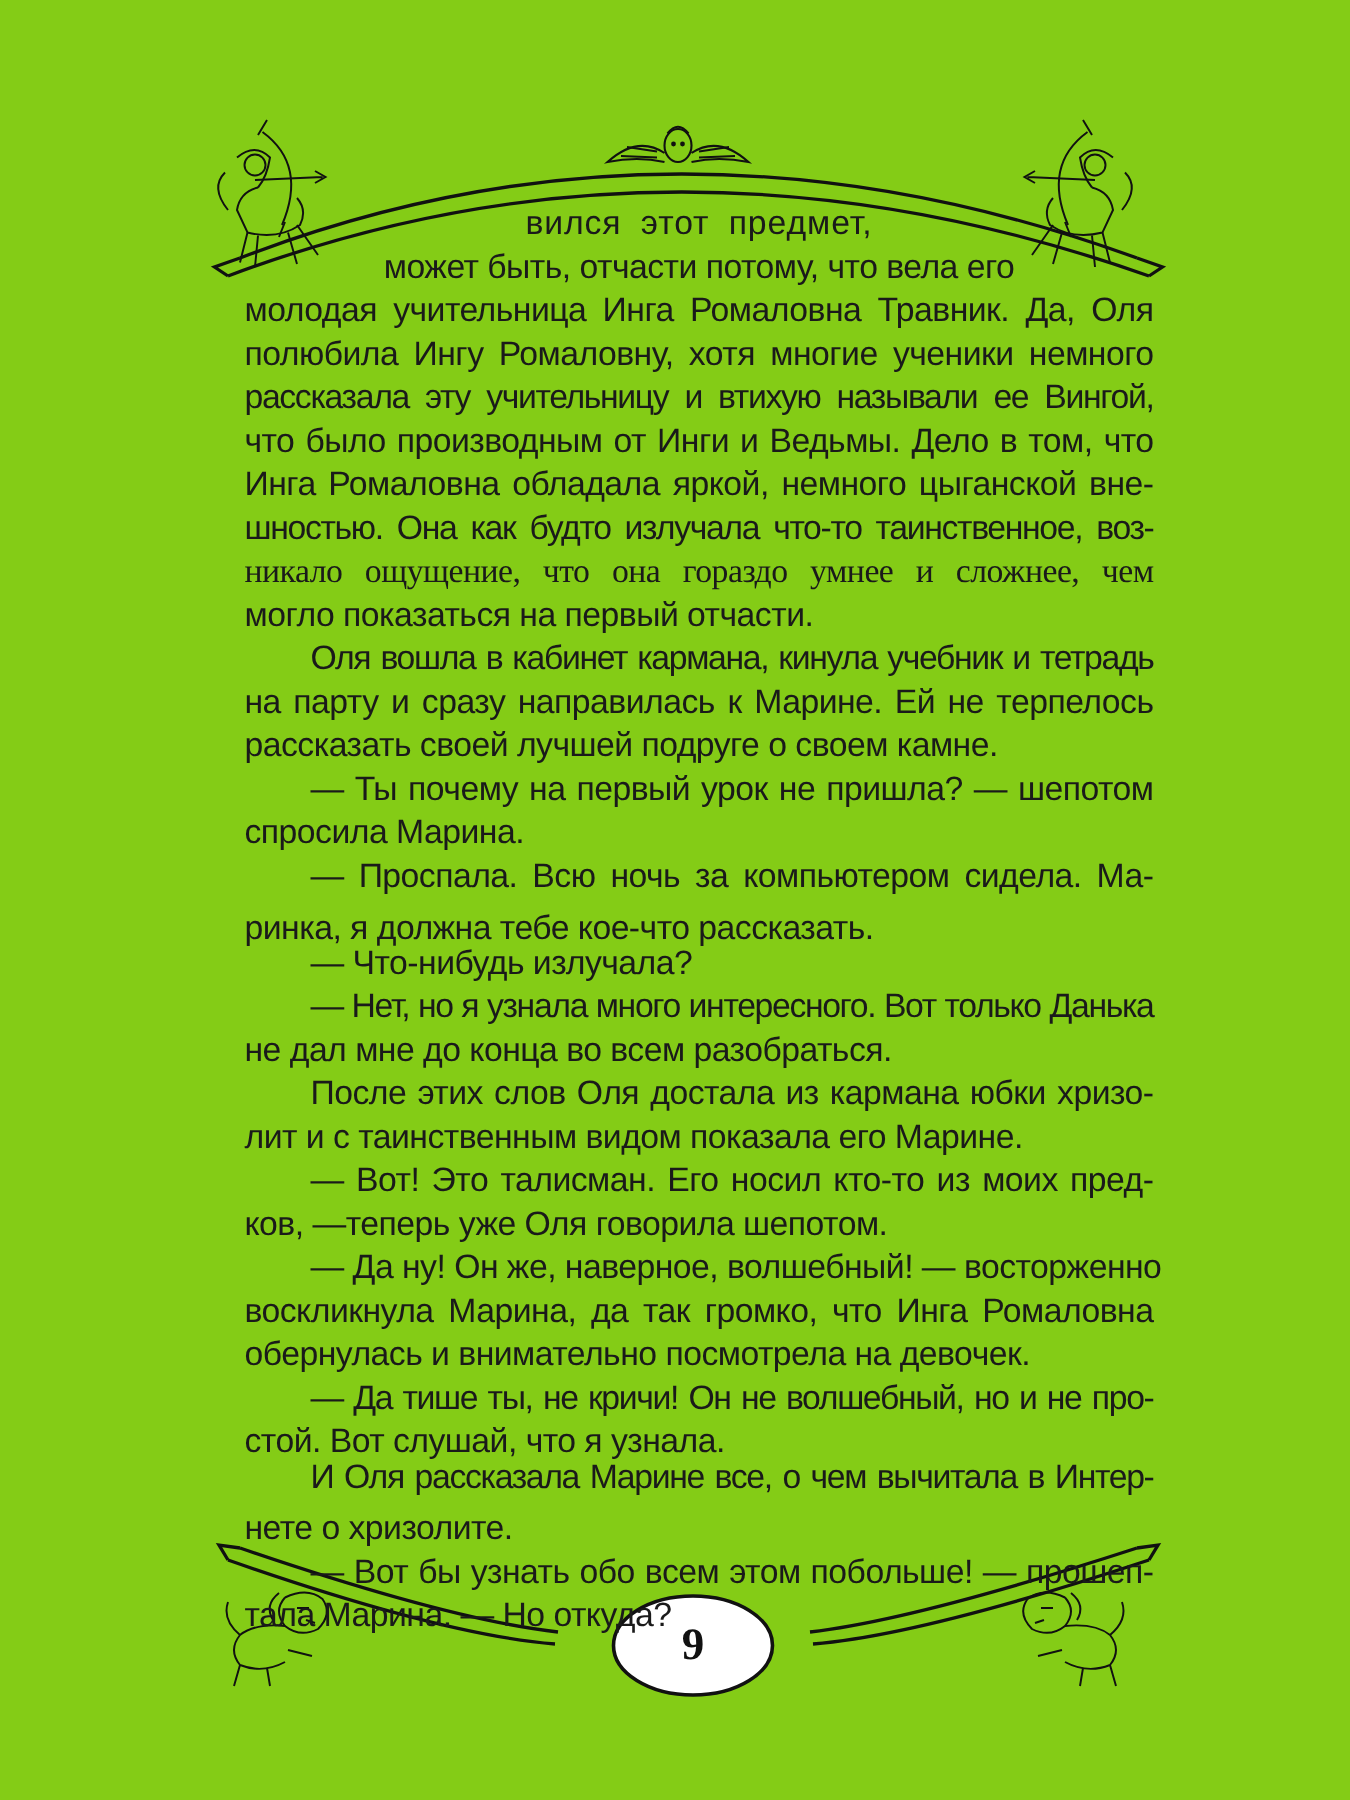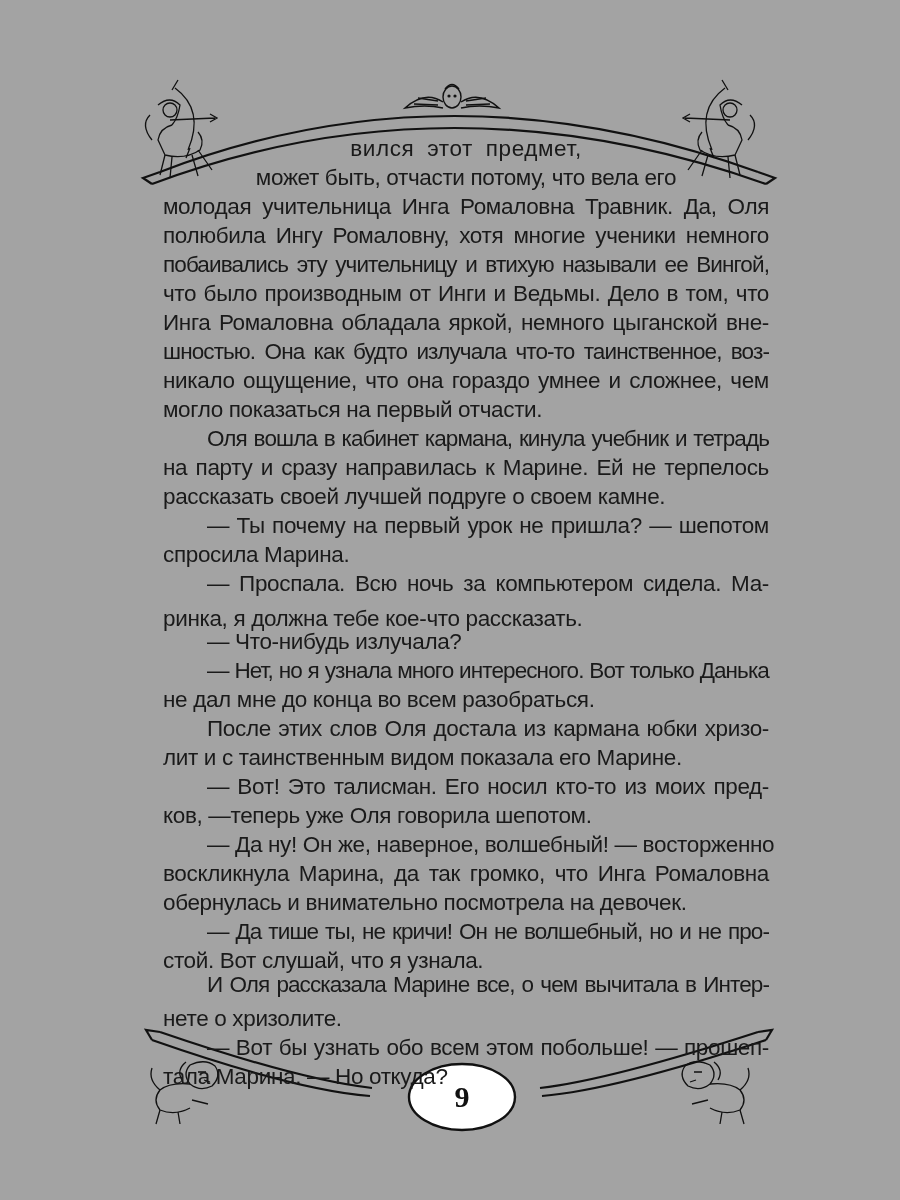--- a/index.html
+++ b/index.html
@@ -1,17 +1,17 @@
 <!DOCTYPE html>
 <html><head>
   <meta charset="utf-8">
   <style>
     html, body { margin: 0; padding: 0; background: #ffffff; }
     body { width: 900px; height: 1200px; position: relative; overflow: hidden; }
-    .page { position: absolute; left: 0; top: 0; width: 900px; height: 1200px; background: #a3a3a3; }
+    .page { position: absolute; left: 0; top: 0; width: 900px; height: 1200px; background: #84cc16; }
     .deco { position: absolute; left: 0; top: 0; width: 900px; height: 1200px; pointer-events: none; }
     .text {
       position: absolute; left: 163px; top: 0; width: 606px;
       font-family: "Liberation Sans", sans-serif;
       font-size: 22.5px; color: #1a1a1a; letter-spacing: -0.35px;
     }
     .line { position: absolute; left: 0; width: 606px; height: 30px; line-height: 30px; white-space: nowrap; }
     .line.j { text-align: justify; text-align-last: justify; }
     .line.ind { padding-left: 44px; width: 562px; }
     .line.c { text-align: center; }
@@ -93,25 +93,25 @@
       <path d="M160,1090 Q148,1080 152,1068 M160,1110 L156,1124 M178,1112 L180,1124 M192,1100 L208,1104"></path>
       <path d="M186,1062 Q176,1070 182,1080"></path>
     </g>
   </svg>
 
   <div class="text">
     <div class="line c" style="top:134px;letter-spacing:0.6px;word-spacing:6px;">вился этот предмет,</div>
     <div class="line c" style="top:163px;">может быть, отчасти потому, что вела его</div>
     <div class="line j" style="top:192px;">молодая учительница Инга Ромаловна Травник. Да, Оля</div>
     <div class="line j" style="top:221px;">полюбила Ингу Ромаловну, хотя многие ученики немного</div>
-    <div class="line j" style="top:250px;letter-spacing:-0.9px;">побаивались эту учительницу и втихую называли ее Вингой,</div>
+    <div class="line j" style="top:250px;letter-spacing:-0.9px;">рассказала эту учительницу и втихую называли ее Вингой,</div>
     <div class="line j" style="top:279px;">что было производным от Инги и Ведьмы. Дело в том, что</div>
     <div class="line j" style="top:308px;">Инга Ромаловна обладала яркой, немного цыганской вне-</div>
     <div class="line j" style="top:337px;letter-spacing:-0.9px;">шностью. Она как будто излучала что-то таинственное, воз-</div>
-    <div class="line j" style="top:366px;">никало ощущение, что она гораздо умнее и сложнее, чем</div>
+    <div class="line j" style="top:366px;font-family:Liberation Serif, serif;">никало ощущение, что она гораздо умнее и сложнее, чем</div>
     <div class="line" style="top:395px;">могло показаться на первый отчасти.</div>
 
     <div class="line j ind" style="top:424px;letter-spacing:-0.9px;">Оля вошла в кабинет кармана, кинула учебник и тетрадь</div>
     <div class="line j" style="top:453px;">на парту и сразу направилась к Марине. Ей не терпелось</div>
     <div class="line" style="top:482px;">рассказать своей лучшей подруге о своем камне.</div>
 
     <div class="line j ind" style="top:511px;">— Ты почему на первый урок не пришла? — шепотом</div>
     <div class="line" style="top:540px;">спросила Марина.</div>
 
     <div class="line j ind" style="top:569px;">— Проспала. Всю ночь за компьютером сидела. Ма-</div>

